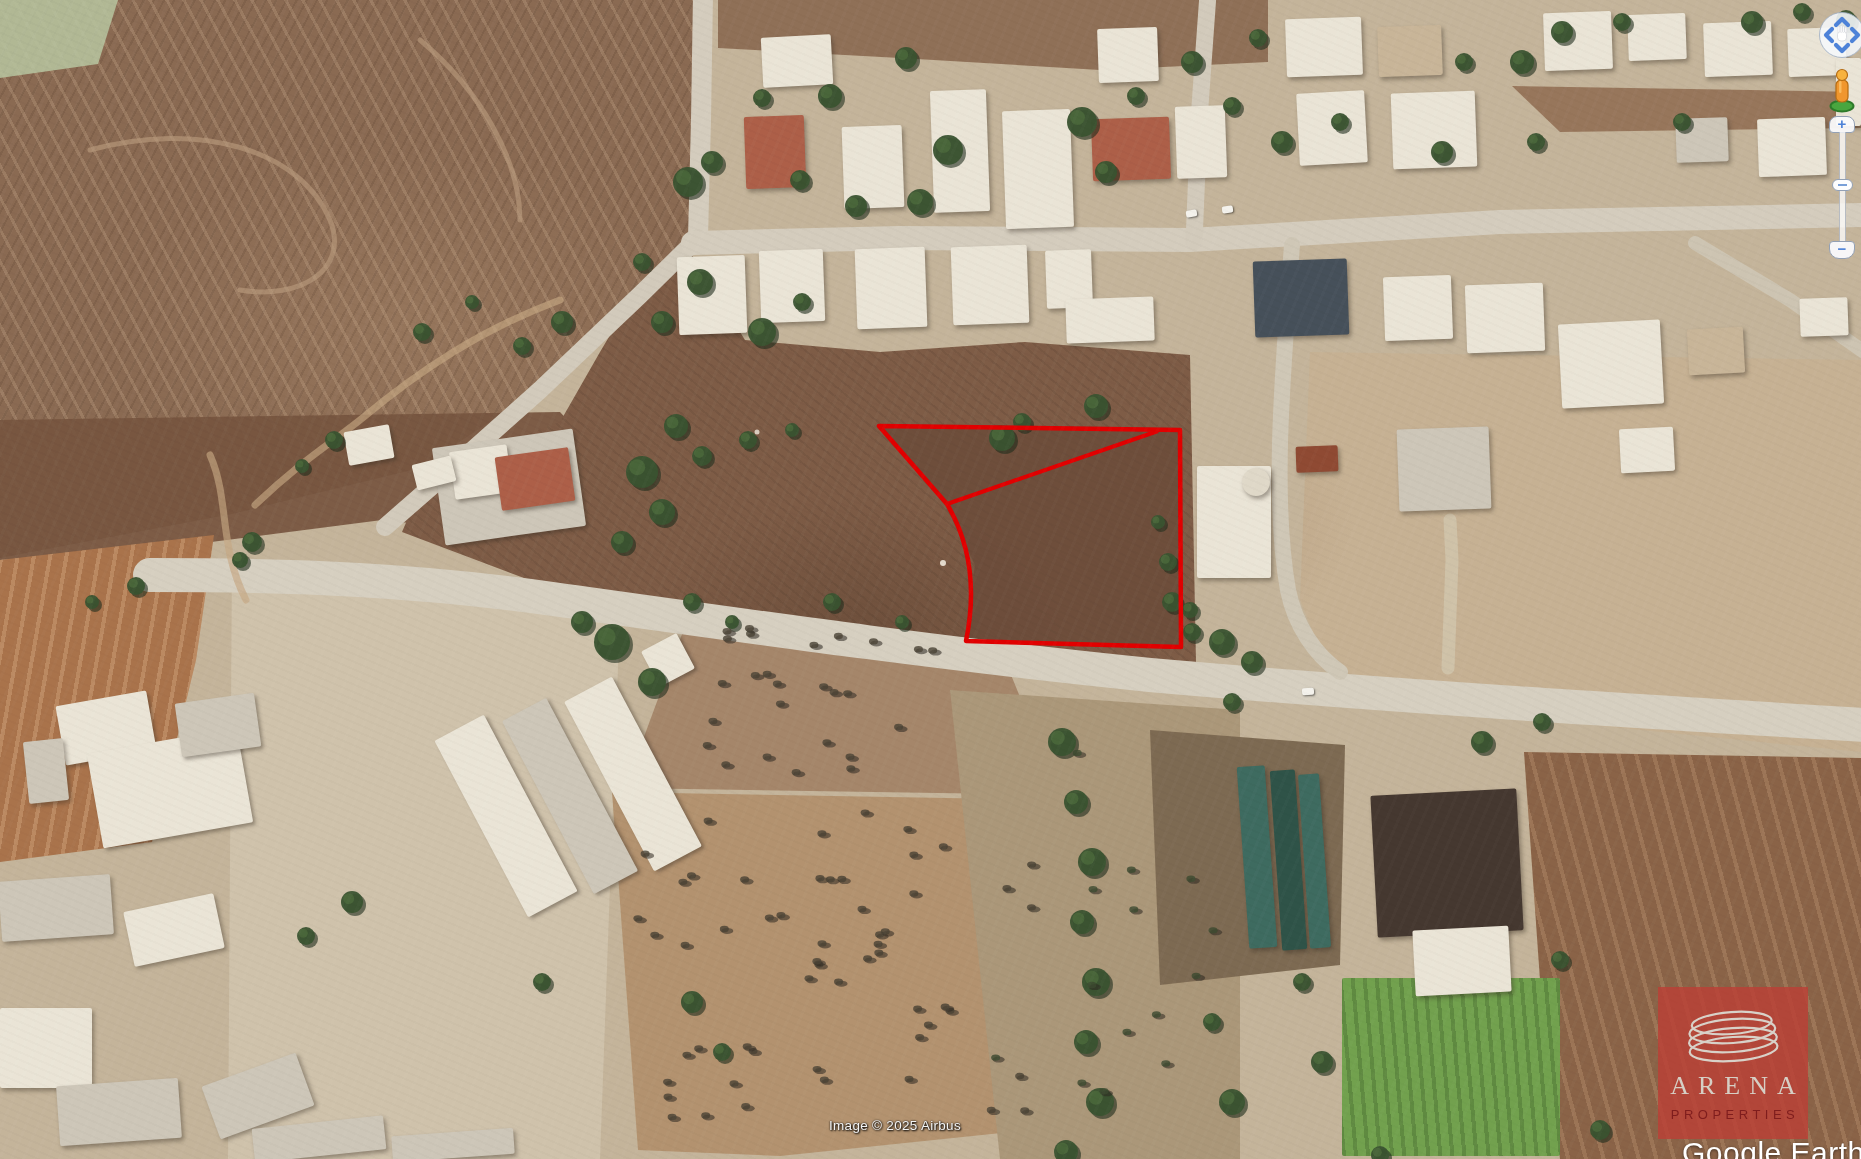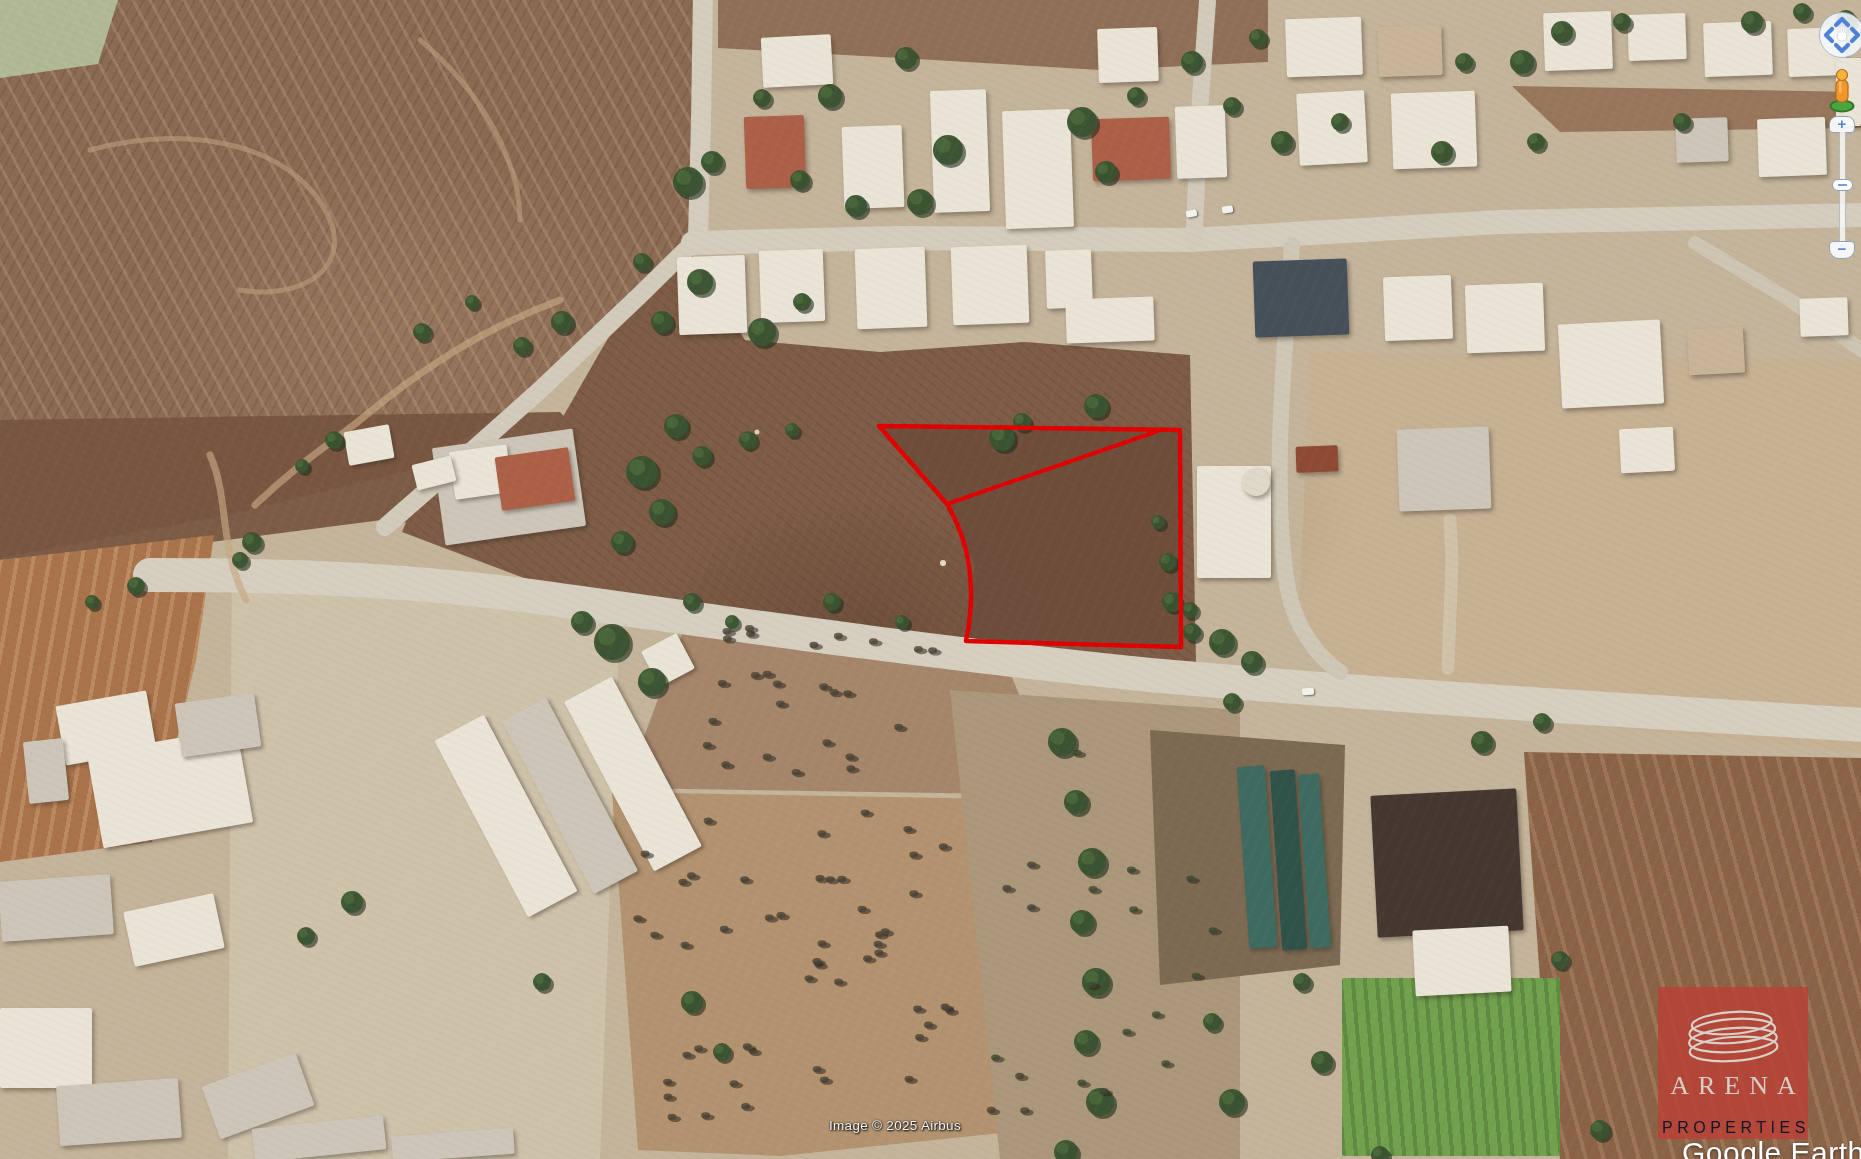--- a/index.html
+++ b/index.html
@@ -51,22 +51,22 @@
   
   .bld{position:absolute;border-radius:2px;box-shadow:2px 3px 4px rgba(50,40,30,.4);}
   
   .attribution{position:absolute;left:829px;top:1118px;font-size:13.5px;color:#f4f4f4;
       text-shadow:0 0 2px #000,1px 1px 2px #000;letter-spacing:.3px;white-space:nowrap;}
   .ge-wordmark{position:absolute;left:1682px;top:1136px;font-size:30px;color:#fff;
       text-shadow:0 1px 3px rgba(0,0,0,.55);letter-spacing:.5px;white-space:nowrap;}
   .arena{position:absolute;left:1658px;top:987px;width:150px;height:152px;text-align:center;padding-left:32px;}
   .arena-title{position:absolute;left:0;right:0;top:84px;font-family:"Liberation Serif",serif;
       font-size:26px;letter-spacing:9px;padding-left:9px;color:#d6cfc5;}
-  .arena-sub{position:absolute;left:0;right:0;top:132px;font-size:16px;letter-spacing:4.5px;
-      padding-left:4px;color:#0f172a;}
+  .arena-sub{position:absolute;left:0;right:0;top:120px;font-size:13px;letter-spacing:4.5px;
+      padding-left:4px;color:#7f1d1d;}
   
   .ctl{position:absolute;}
   .zoom-btn{position:absolute;width:26px;height:17px;background:rgba(250,250,252,.95);
       border:1px solid #93a0b4;color:#4d82d8;font-weight:bold;font-size:15px;line-height:14px;
       text-align:center;cursor:pointer;}
   .zoom-plus{left:1829px;top:116px;border-radius:8px 8px 4px 4px;}
   .zoom-minus{left:1829px;top:241px;height:18px;border-radius:4px 4px 10px 10px;}
   .zoom-track{position:absolute;left:1839px;top:132px;width:7px;height:112px;
       background:rgba(255,255,255,.75);border-left:1px solid rgba(140,150,165,.6);
       border-right:1px solid rgba(140,150,165,.6);}

